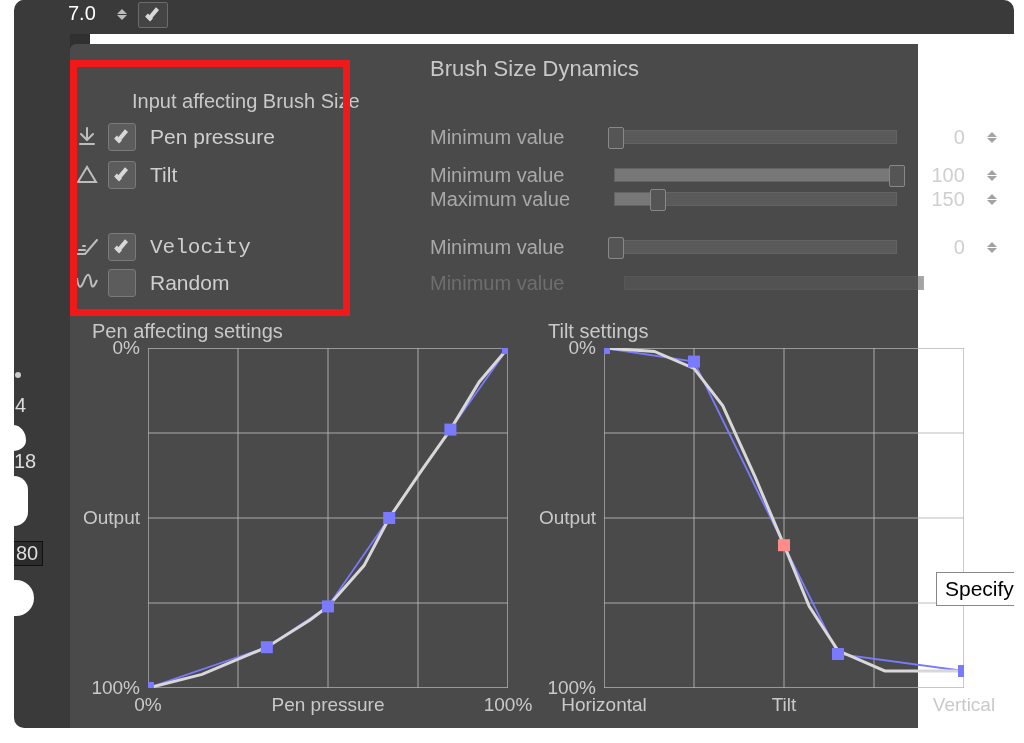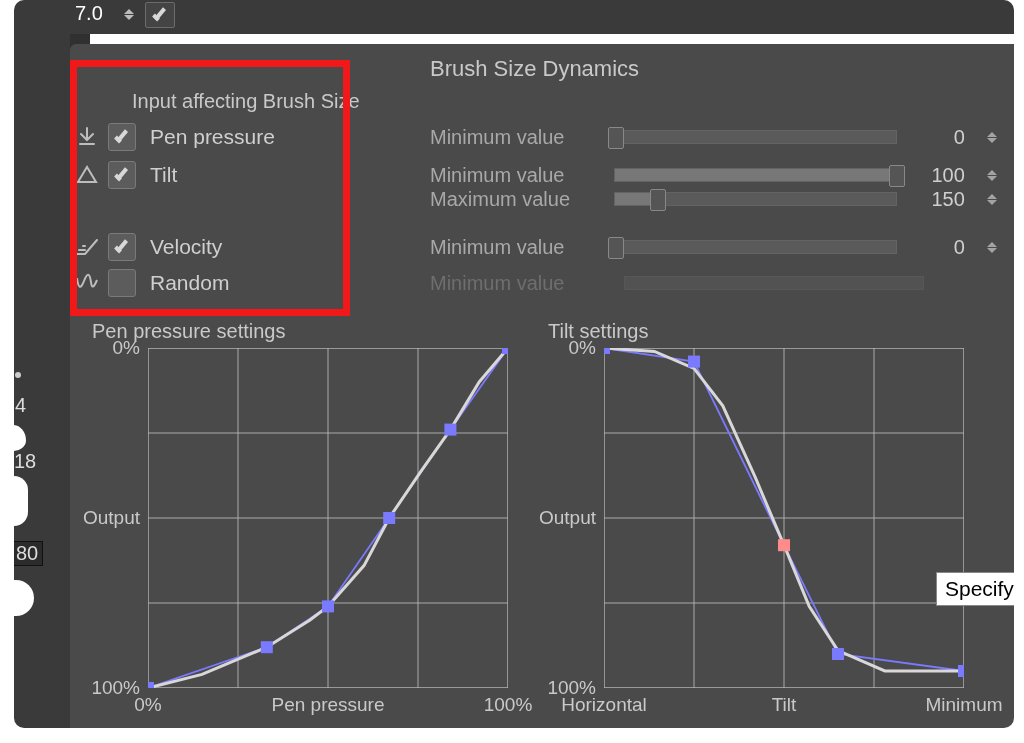--- a/index.html
+++ b/index.html
@@ -30,21 +30,21 @@
   }
   .bg-mid-strip {
     position: absolute;
     left: 56px; top: 0;
     width: 20px;
     height: 728px;
     background: #303030;
   }
   .bg-top {
     position: absolute;
-    left: 11px; top: 0;
+    left: 4px; top: 0;
     width: 100%;
     height: 34px;
     background: #3a3a3a;
   }
   .top-value {
     position: absolute;
     left: 50px;
     top: 2px;
     font-size: 20px;
     color: #fff;
@@ -77,21 +77,21 @@
     border-radius: 2px;
     display: flex;
     align-items: center;
     justify-content: center;
   }
 
   .panel {
     position: absolute;
     left: 56px;
     top: 44px;
-    width: 944px;
+    width: 848px;
     height: 684px;
     background: #4a4a4a;
     border-top-left-radius: 6px;
     box-sizing: border-box;
   }
 
   .panel-title {
     position: absolute;
     left: 360px;
     top: 12px;
@@ -123,21 +123,21 @@
   .input-row {
     position: absolute;
     left: 4px;
     height: 30px;
     display: flex;
     align-items: center;
     gap: 8px;
   }
   .input-row.r1 { top: 78px; }
   .input-row.r2 { top: 116px; }
-  .input-row.r3 { top: 188px; }
+  .input-row.r3 { top: 188px; font-family: Liberation Mono, monospace; }
   .input-row.r4 { top: 224px; }
 
   .input-icon {
     width: 26px;
     height: 26px;
     display: flex;
     align-items: center;
     justify-content: center;
     color: #bdbdbd;
   }
@@ -449,21 +449,21 @@
       <div class="spinner">
           <div class="ar u"></div>
           <div class="ar d"></div>
         </div>
     </div>
     <div class="slider-row s5 disabled">
       <span class="slider-label">Minimum value</span>
       <div class="slider-track"></div>
     </div>
 
-    <div class="chart-title chart1-title">Pen pressure settings</div>
+    <div class="chart-title chart1-title">Pen affecting settings</div>
     <div class="chart chart1" id="chart1" style="width: 360px; height: 340px; position: absolute;">
         <svg width="360" height="340" viewBox="0 0 360 340">
           <line x1="0" y1="0" x2="0" y2="340" stroke="#b5b5b5" stroke-width="1.4"></line>
           <line x1="0" y1="0" x2="360" y2="0" stroke="#b5b5b5" stroke-width="1.4"></line>
           <line x1="90" y1="0" x2="90" y2="340" stroke="#b5b5b5" stroke-width="0.9"></line>
           <line x1="0" y1="85" x2="360" y2="85" stroke="#b5b5b5" stroke-width="0.9"></line>
           <line x1="180" y1="0" x2="180" y2="340" stroke="#b5b5b5" stroke-width="0.9"></line>
           <line x1="0" y1="170" x2="360" y2="170" stroke="#b5b5b5" stroke-width="0.9"></line>
           <line x1="270" y1="0" x2="270" y2="340" stroke="#b5b5b5" stroke-width="0.9"></line>
           <line x1="0" y1="255" x2="360" y2="255" stroke="#b5b5b5" stroke-width="0.9"></line>
@@ -505,18 +505,18 @@
           <rect x="84" y="7.600000000000023" width="12" height="12" fill="#7a7aff"></rect>
           <rect x="174" y="191.20000000000002" width="12" height="12" fill="#ff8b8b"></rect>
           <rect x="228" y="300" width="12" height="12" fill="#7a7aff"></rect>
           <rect x="354" y="317" width="12" height="12" fill="#7a7aff"></rect>
         </svg>
         <span class="ytick" style="top: 0px;">0%</span>
         <span class="ytick" style="top: 170px;">Output</span>
         <span class="ytick" style="top: 340px;">100%</span>
         <span class="xtick" style="left: 0px;">Horizontal</span>
         <span class="xtick" style="left: 180px;">Tilt</span>
-        <span class="xtick" style="left: 360px;">Minimum</span>
+        <span class="xtick" style="left: 360px;">Vertical</span>
       </div>
 
     <div class="tooltip">Specify ou</div>
   </div>
 </div>
 
 </body></html>

